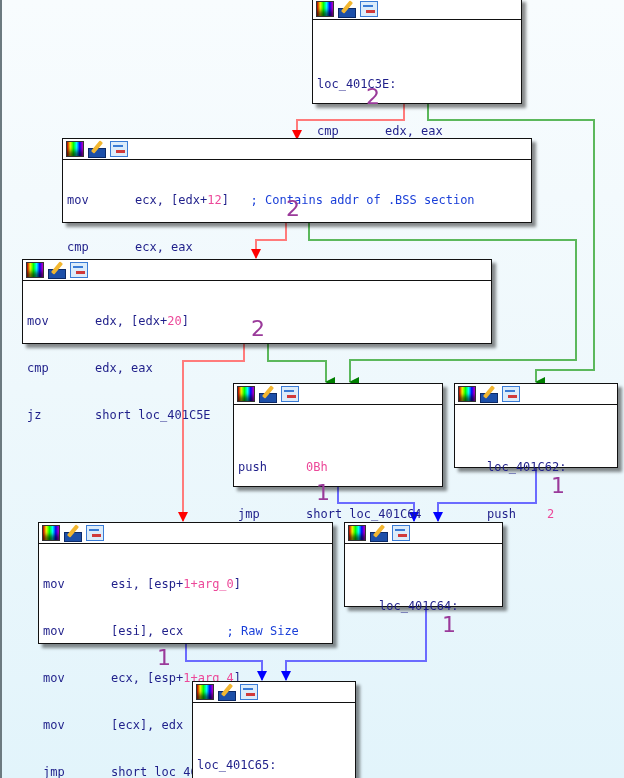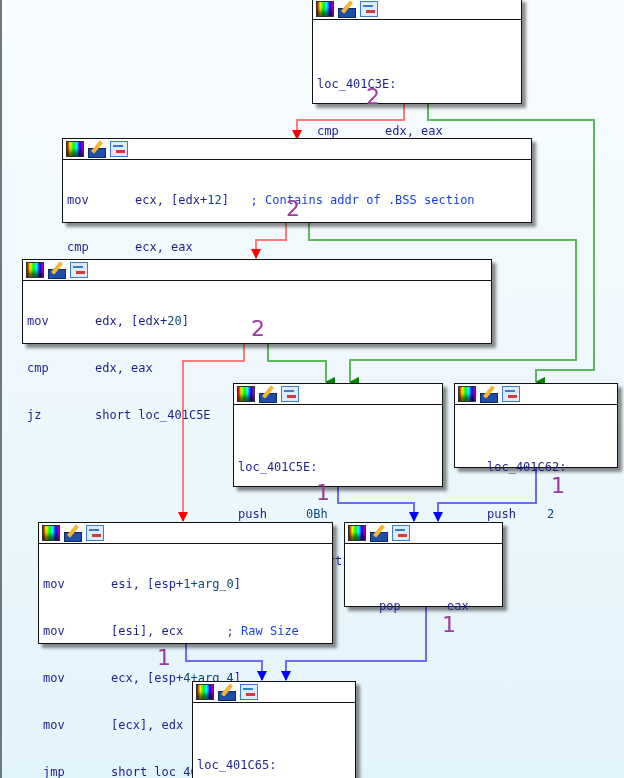--- a/index.html
+++ b/index.html
@@ -19,21 +19,21 @@
   .ico { width:18px; height:16px; display:inline-block; position:relative; }
   .ico.color { background: linear-gradient(90deg,#f00,#ff0,#0f0,#0ff,#00f,#f0f); box-shadow: inset 0 -5px 4px rgba(0,0,0,0.6); border:1px solid #333; width:16px; height:14px;}
   .ico.pencil { background:#1d4fa8; width:16px; height:8px; margin-top:8px; border:1px solid #0d2a66; }
   .ico.pencil:after { content:""; position:absolute; left:6px; top:-9px; width:4px; height:14px; background:#f2b630; transform:rotate(40deg); border-radius:1px; }
   .ico.graph { background:#dcecfa; border:1px solid #3a7bd5; width:16px; height:14px; }
   .ico.graph:before { content:""; position:absolute; left:2px; top:3px; width:10px; height:2px; background:#3a7bd5; }
   .ico.graph:after { content:""; position:absolute; left:5px; top:8px; width:9px; height:3px; background:#d13a3a; }
   .body { padding:2px 4px 2px 4px; white-space:pre; }
   .row { display:flex; height:17px; align-items:center; }
   .mn { width:68px; display:inline-block; }
-  .num { color:#0c4a6e; }
+  .num { color:#ec4899; }
   .cmt { color:#1a3fd8; }
   .cnt { position:absolute; font-family:"DejaVu Sans", sans-serif; font-size:22px; color:#9a3a9a; }
 </style>
 </head>
 <body>
 
 <div class="leftedge"></div>
 
 <svg class="edges" xmlns="http://www.w3.org/2000/svg">
   <defs>
@@ -110,21 +110,20 @@
   </div>
 </div>
 
 <div class="node" style="left:233px; top:383px; width:208px; height:102px;">
   <div class="hdr">
     <span class="ico color"></span>
     <span class="ico pencil"></span>
     <span class="ico graph"></span>
   </div>
   <div class="body" style="padding-top:24px;">
-    <div class="row">loc_401C5E:</div>
     <div class="row"><span class="mn">push</span><span class="num">0Bh</span></div>
     <div class="row"><span class="mn">jmp</span><span>short loc_401C64</span></div>
   </div>
 </div>
 
 <div class="node" style="left:454px; top:383px; width:162px; height:83px;">
   <div class="hdr">
     <span class="ico color"></span>
     <span class="ico pencil"></span>
     <span class="ico graph"></span>
@@ -137,34 +136,34 @@
 
 <div class="node" style="left:38px; top:522px; width:293px; height:120px;">
   <div class="hdr">
     <span class="ico color"></span>
     <span class="ico pencil"></span>
     <span class="ico graph"></span>
   </div>
   <div class="body">
     <div class="row"><span class="mn">mov</span><span>esi, [esp+</span><span class="num">1+arg_0</span><span>]</span></div>
     <div class="row"><span class="mn">mov</span><span>[esi], ecx</span><span class="cmt">      ; Raw Size</span></div>
-    <div class="row"><span class="mn">mov</span><span>ecx, [esp+</span><span class="num">4+arg_4</span><span>]</span></div>
+    <div class="row"><span class="mn">mov</span><span>ecx, [esp+</span><span class="num">1+arg_4</span><span>]</span></div>
     <div class="row"><span class="mn">mov</span><span>[ecx], edx</span><span class="cmt">      ; Size</span></div>
     <div class="row"><span class="mn">jmp</span><span>short loc_401C65</span></div>
   </div>
 </div>
 
 <div class="node" style="left:344px; top:522px; width:157px; height:83px;">
   <div class="hdr">
     <span class="ico color"></span>
     <span class="ico pencil"></span>
     <span class="ico graph"></span>
   </div>
   <div class="body" style="padding-top:24px; padding-left:34px;">
-    <div class="row"><span class="mn" style="width:68px">pop</span><span>eax</span></div>
+    <div class="row">loc_401C64:</div>
   </div>
 </div>
 
 <div class="node" style="left:192px; top:681px; width:162px; height:104px;">
   <div class="hdr">
     <span class="ico color"></span>
     <span class="ico pencil"></span>
     <span class="ico graph"></span>
   </div>
   <div class="body" style="padding-top:24px;">

